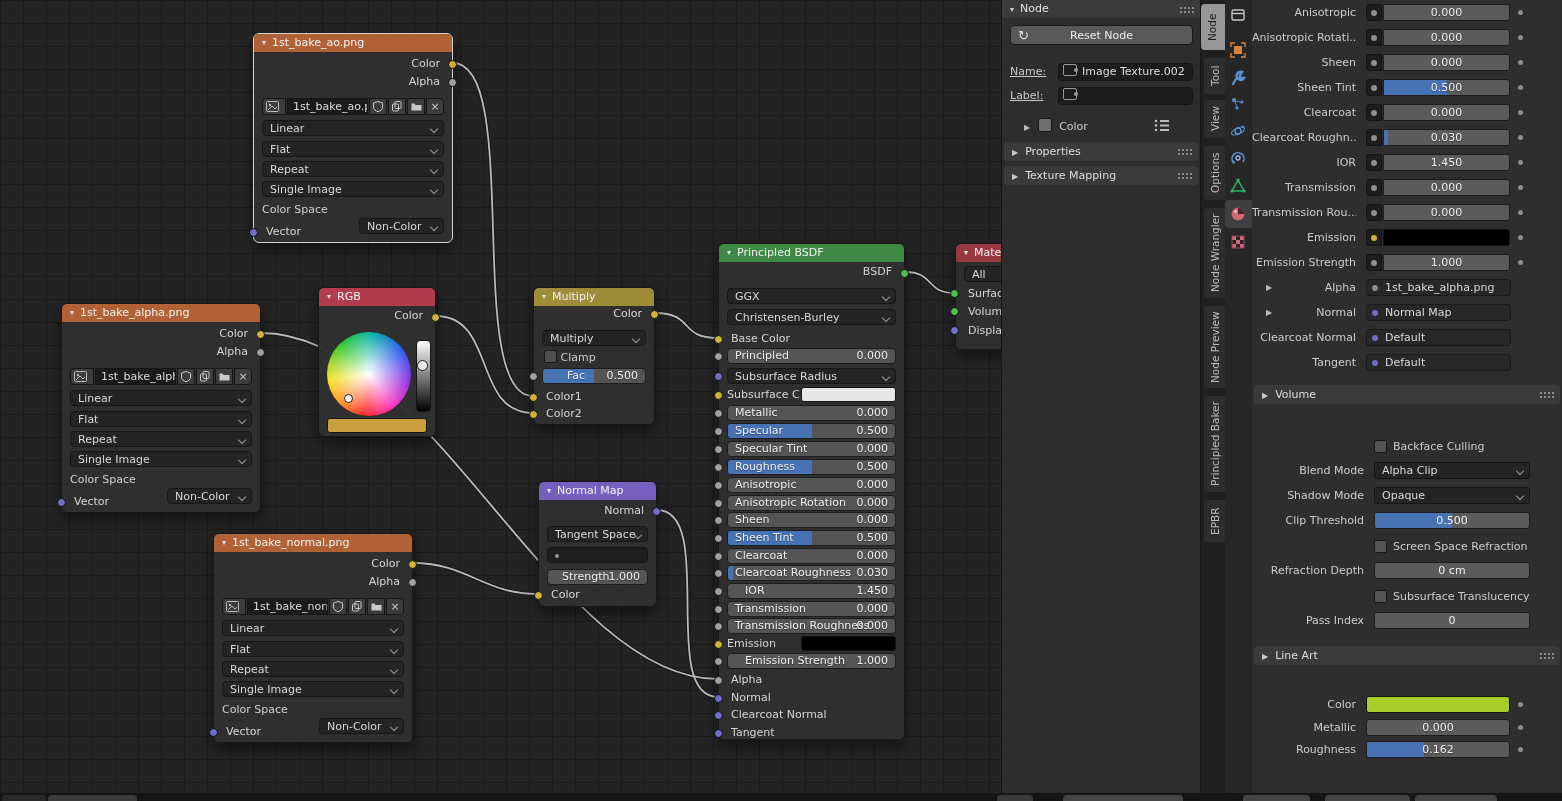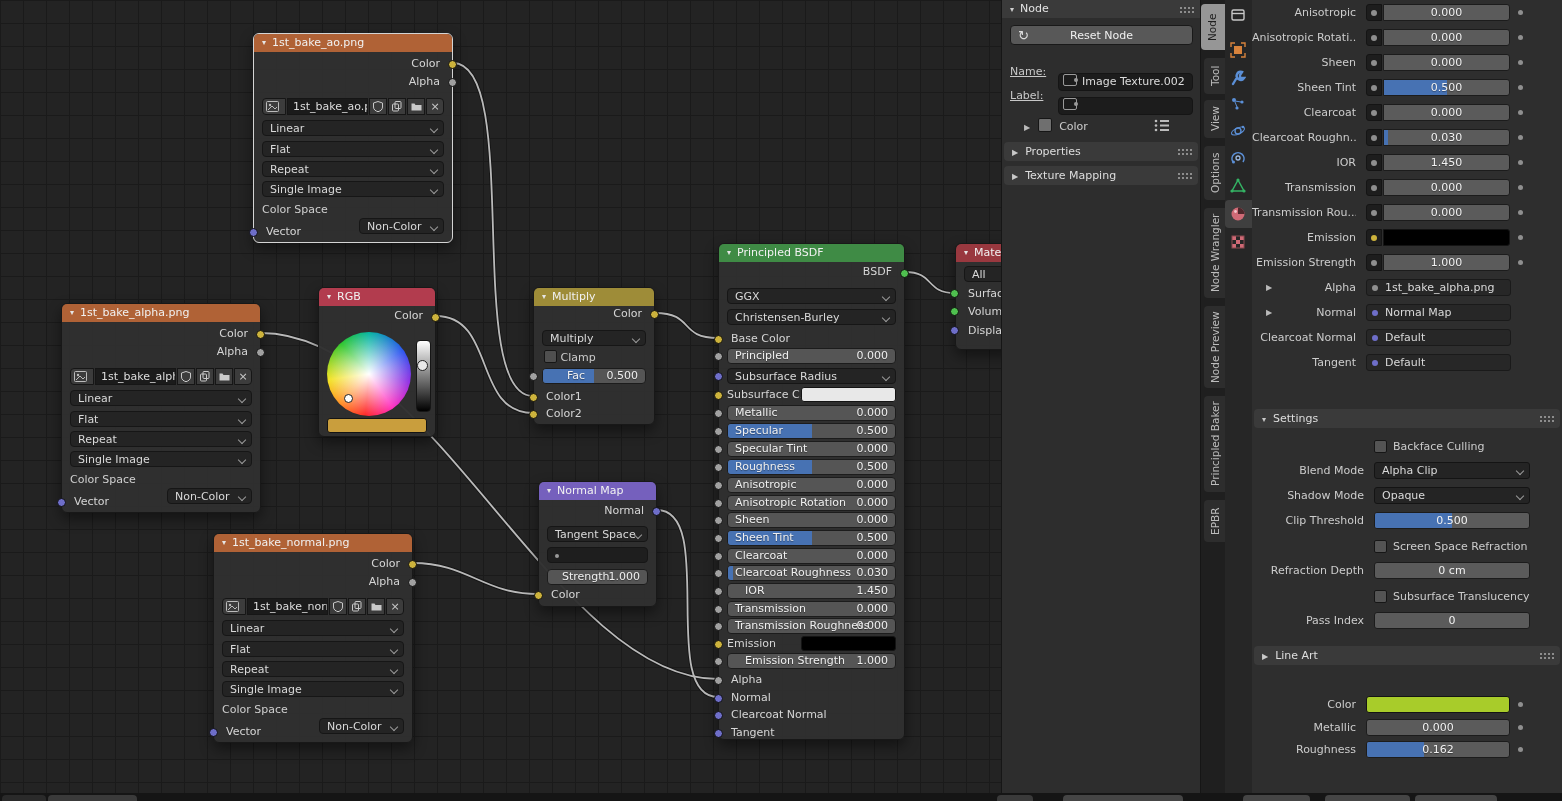--- a/index.html
+++ b/index.html
@@ -64,21 +64,21 @@
 
   
   #npanel{position:absolute;left:1001px;top:0;width:199px;height:801px;background:#2d2d2d;border-left:1px solid #161616;box-sizing:border-box;}
   .phdr{position:absolute;left:0;right:0;height:18px;background:#3a3a3a;line-height:18px;padding:0 8px;color:#e2e2e2;box-sizing:border-box;}
   .phdr .tri{font-size:8px;color:#cfcfcf;margin-right:6px;}
   .grip{position:absolute;right:6px;top:6px;width:15px;height:7px;
     background-image:radial-gradient(#8d8d8d 1px,transparent 1.2px);background-size:4px 4px;}
   .btn{position:absolute;background:#585858;border:1px solid #191919;border-radius:4px;color:#efefef;
        text-align:center;box-sizing:border-box;}
   .nfield{position:absolute;background:#1c1c1c;border:1px solid #151515;border-radius:4px;color:#dcdcdc;
-       line-height:16px;padding:0 4px;box-sizing:border-box;white-space:nowrap;overflow:hidden;margin-top:10px;}
+       line-height:16px;padding:0 4px;box-sizing:border-box;white-space:nowrap;overflow:hidden;}
   .nlabel{position:absolute;color:#c8c8c8;line-height:18px;text-decoration:underline;}
   .sect{position:absolute;left:2px;right:2px;height:19px;background:#3a3a3a;border-radius:4px;line-height:19px;
         padding:0 8px;color:#dedede;box-sizing:border-box;}
   .sect .tri{font-size:8px;color:#c9c9c9;margin-right:7px;}
   .nodeicon{display:inline-block;width:12px;height:10px;border:1.2px solid #9a9a9a;border-radius:2px;position:relative;vertical-align:-1px;margin-right:5px;}
   .nodeicon::after{content:"";position:absolute;right:-2px;top:3px;width:4px;height:4px;border-radius:50%;background:#9a9a9a;}
 
   
   #tabstrip{position:absolute;left:1200px;top:0;width:25px;height:801px;background:#1f1f1f;border-left:1px solid #161616;box-sizing:border-box;}
   .vtab{position:absolute;left:3px;width:22px;background:#2d2d2d;color:#bdbdbd;border-radius:4px 0 0 4px;
@@ -672,21 +672,21 @@
     <span class="exp" style="top:304px">▶</span>
     <div class="prl" style="top:304px">Normal</div>
     <div class="linkf" style="top:304px"><i class="v"></i><span>Normal Map</span></div>
 
     <div class="prl" style="top:329px">Clearcoat Normal</div>
     <div class="linkf" style="top:329px"><i class="v"></i><span>Default</span></div>
 
     <div class="prl" style="top:354px">Tangent</div>
     <div class="linkf" style="top:354px"><i class="v"></i><span>Default</span></div>
 
-    <div class="psect" style="top:409px"><span class="tri">▾</span><span>Settings</span><span class="grip" style="top:6px"></span></div>
+    <div class="psect" style="top:385px"><span class="tri">▶</span><span>Volume</span><span class="grip" style="top:6px"></span></div>
 
     <span class="pcb" style="top:440px"></span>
     <span class="pcbl" style="top:440px">Backface Culling</span>
 
     <div class="prl" style="top:462px;right:198px">Blend Mode</div>
     <div class="pdd" style="top:462px"><span>Alpha Clip</span><i class="chv"></i></div>
 
     <div class="prl" style="top:487px;right:198px">Shadow Mode</div>
     <div class="pdd" style="top:487px"><span>Opaque</span><i class="chv"></i></div>
 

